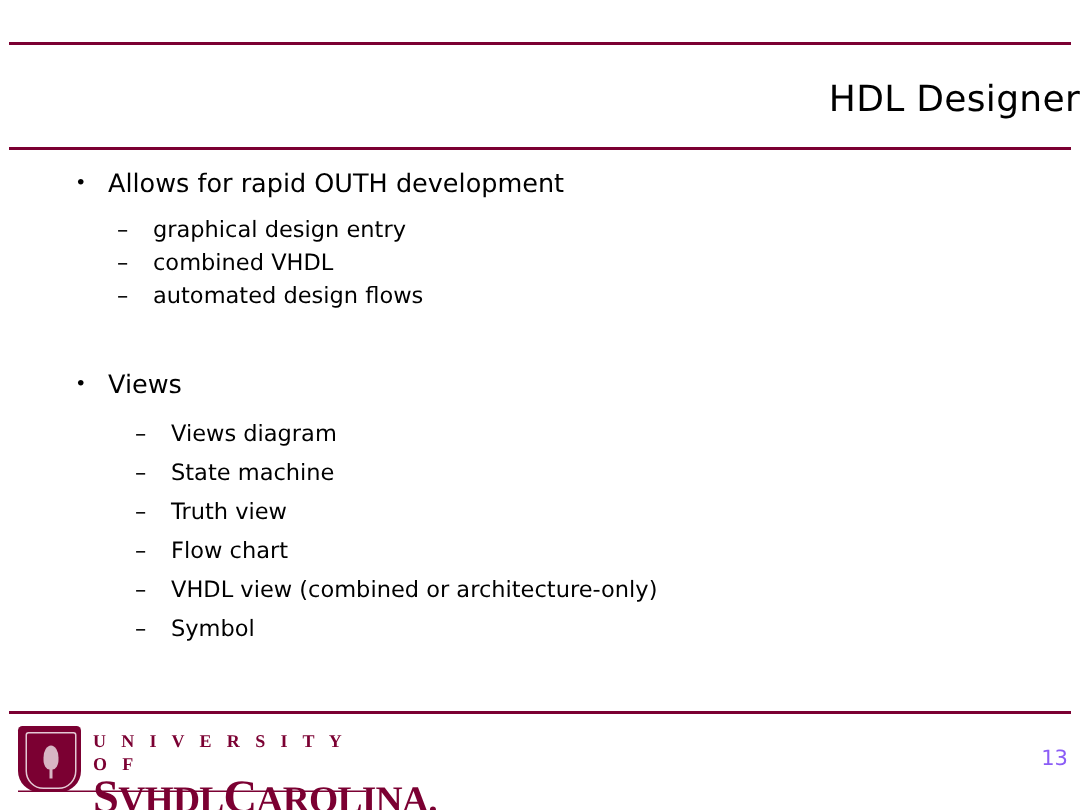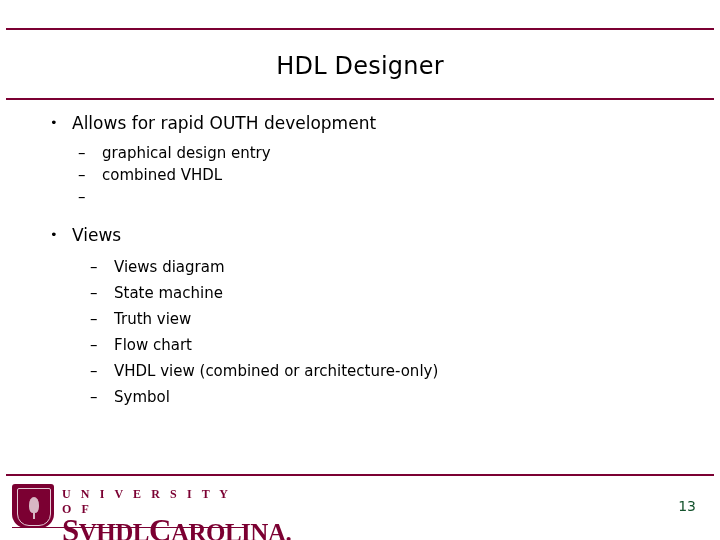--- a/index.html
+++ b/index.html
@@ -29,21 +29,21 @@
   }
   .rule-top { top: 28px; }
   .rule-under-title { top: 98px; }
   .rule-bottom { top: 474px; }
 
   .slide-title {
     position: absolute;
     top: 52px;
     left: 0;
     width: 720px;
-    text-align: center;
+    text-align: right;
     font-size: 24px;
     font-weight: normal;
     color: #000000;
     letter-spacing: 0.2px;
   }
 
   .body-content {
     position: absolute;
     top: 110px;
     left: 40px;
@@ -172,24 +172,24 @@
   .logo-underline {
     position: absolute;
     left: 0;
     top: 43px;
     width: 232px;
     border-top: 1px solid #7b0032;
   }
 
   .page-number {
     position: absolute;
-    right: 24px;
+    right: 8px;
     top: 498px;
     font-size: 14px;
-    color: #14532d;
+    color: #8b5cf6;
   }
 </style>
 </head>
 <body>
 
 <div class="slide">
 
   <div class="rule rule-top"></div>
 
   <div class="slide-title">HDL Designer</div>
@@ -206,20 +206,21 @@
           <li class="bullet2">
             <span class="b2-marker">–</span>
             <span>graphical design entry</span>
           </li>
           <li class="bullet2">
             <span class="b2-marker">–</span>
             <span>combined VHDL</span>
           </li>
           <li class="bullet2">
             <span class="b2-marker">–</span>
+            <span>automated design flows</span>
           </li>
         </ul>
       </li>
 
       <li class="group-gap"></li>
 
       <li class="bullet1">
         <span class="b1-marker">•</span>
         <span>Views</span>
         <ul class="level2 wide">

